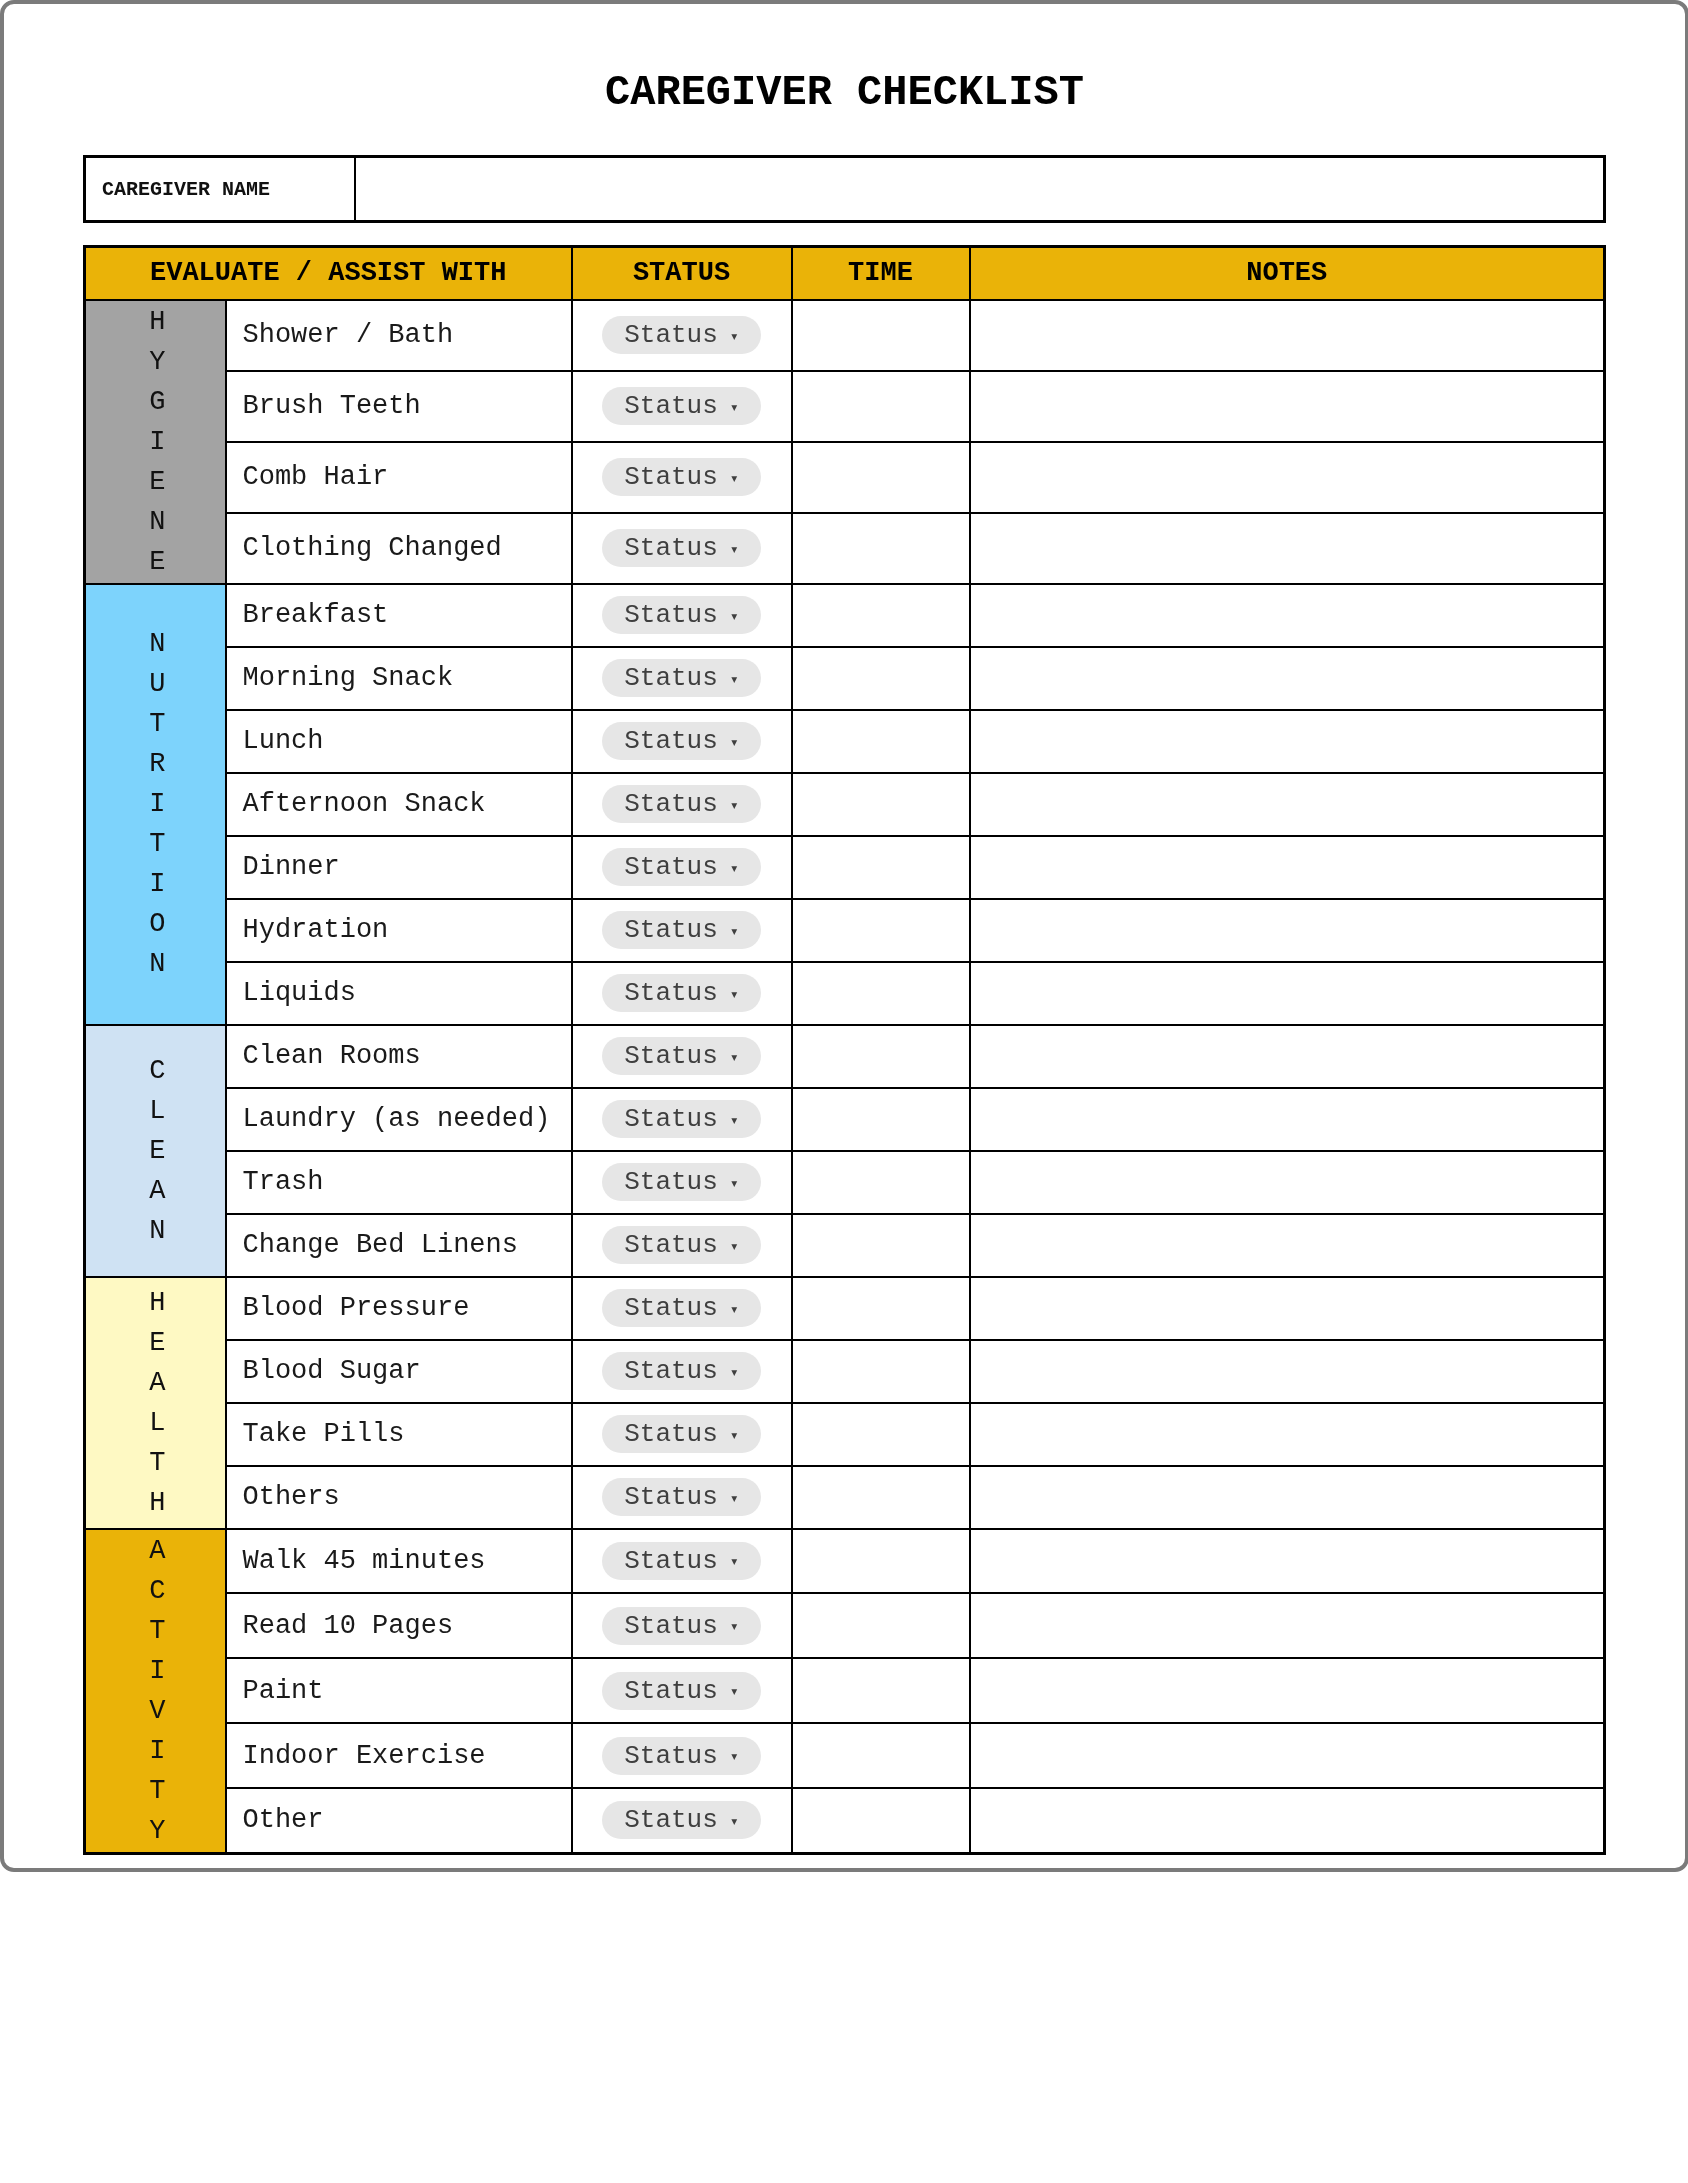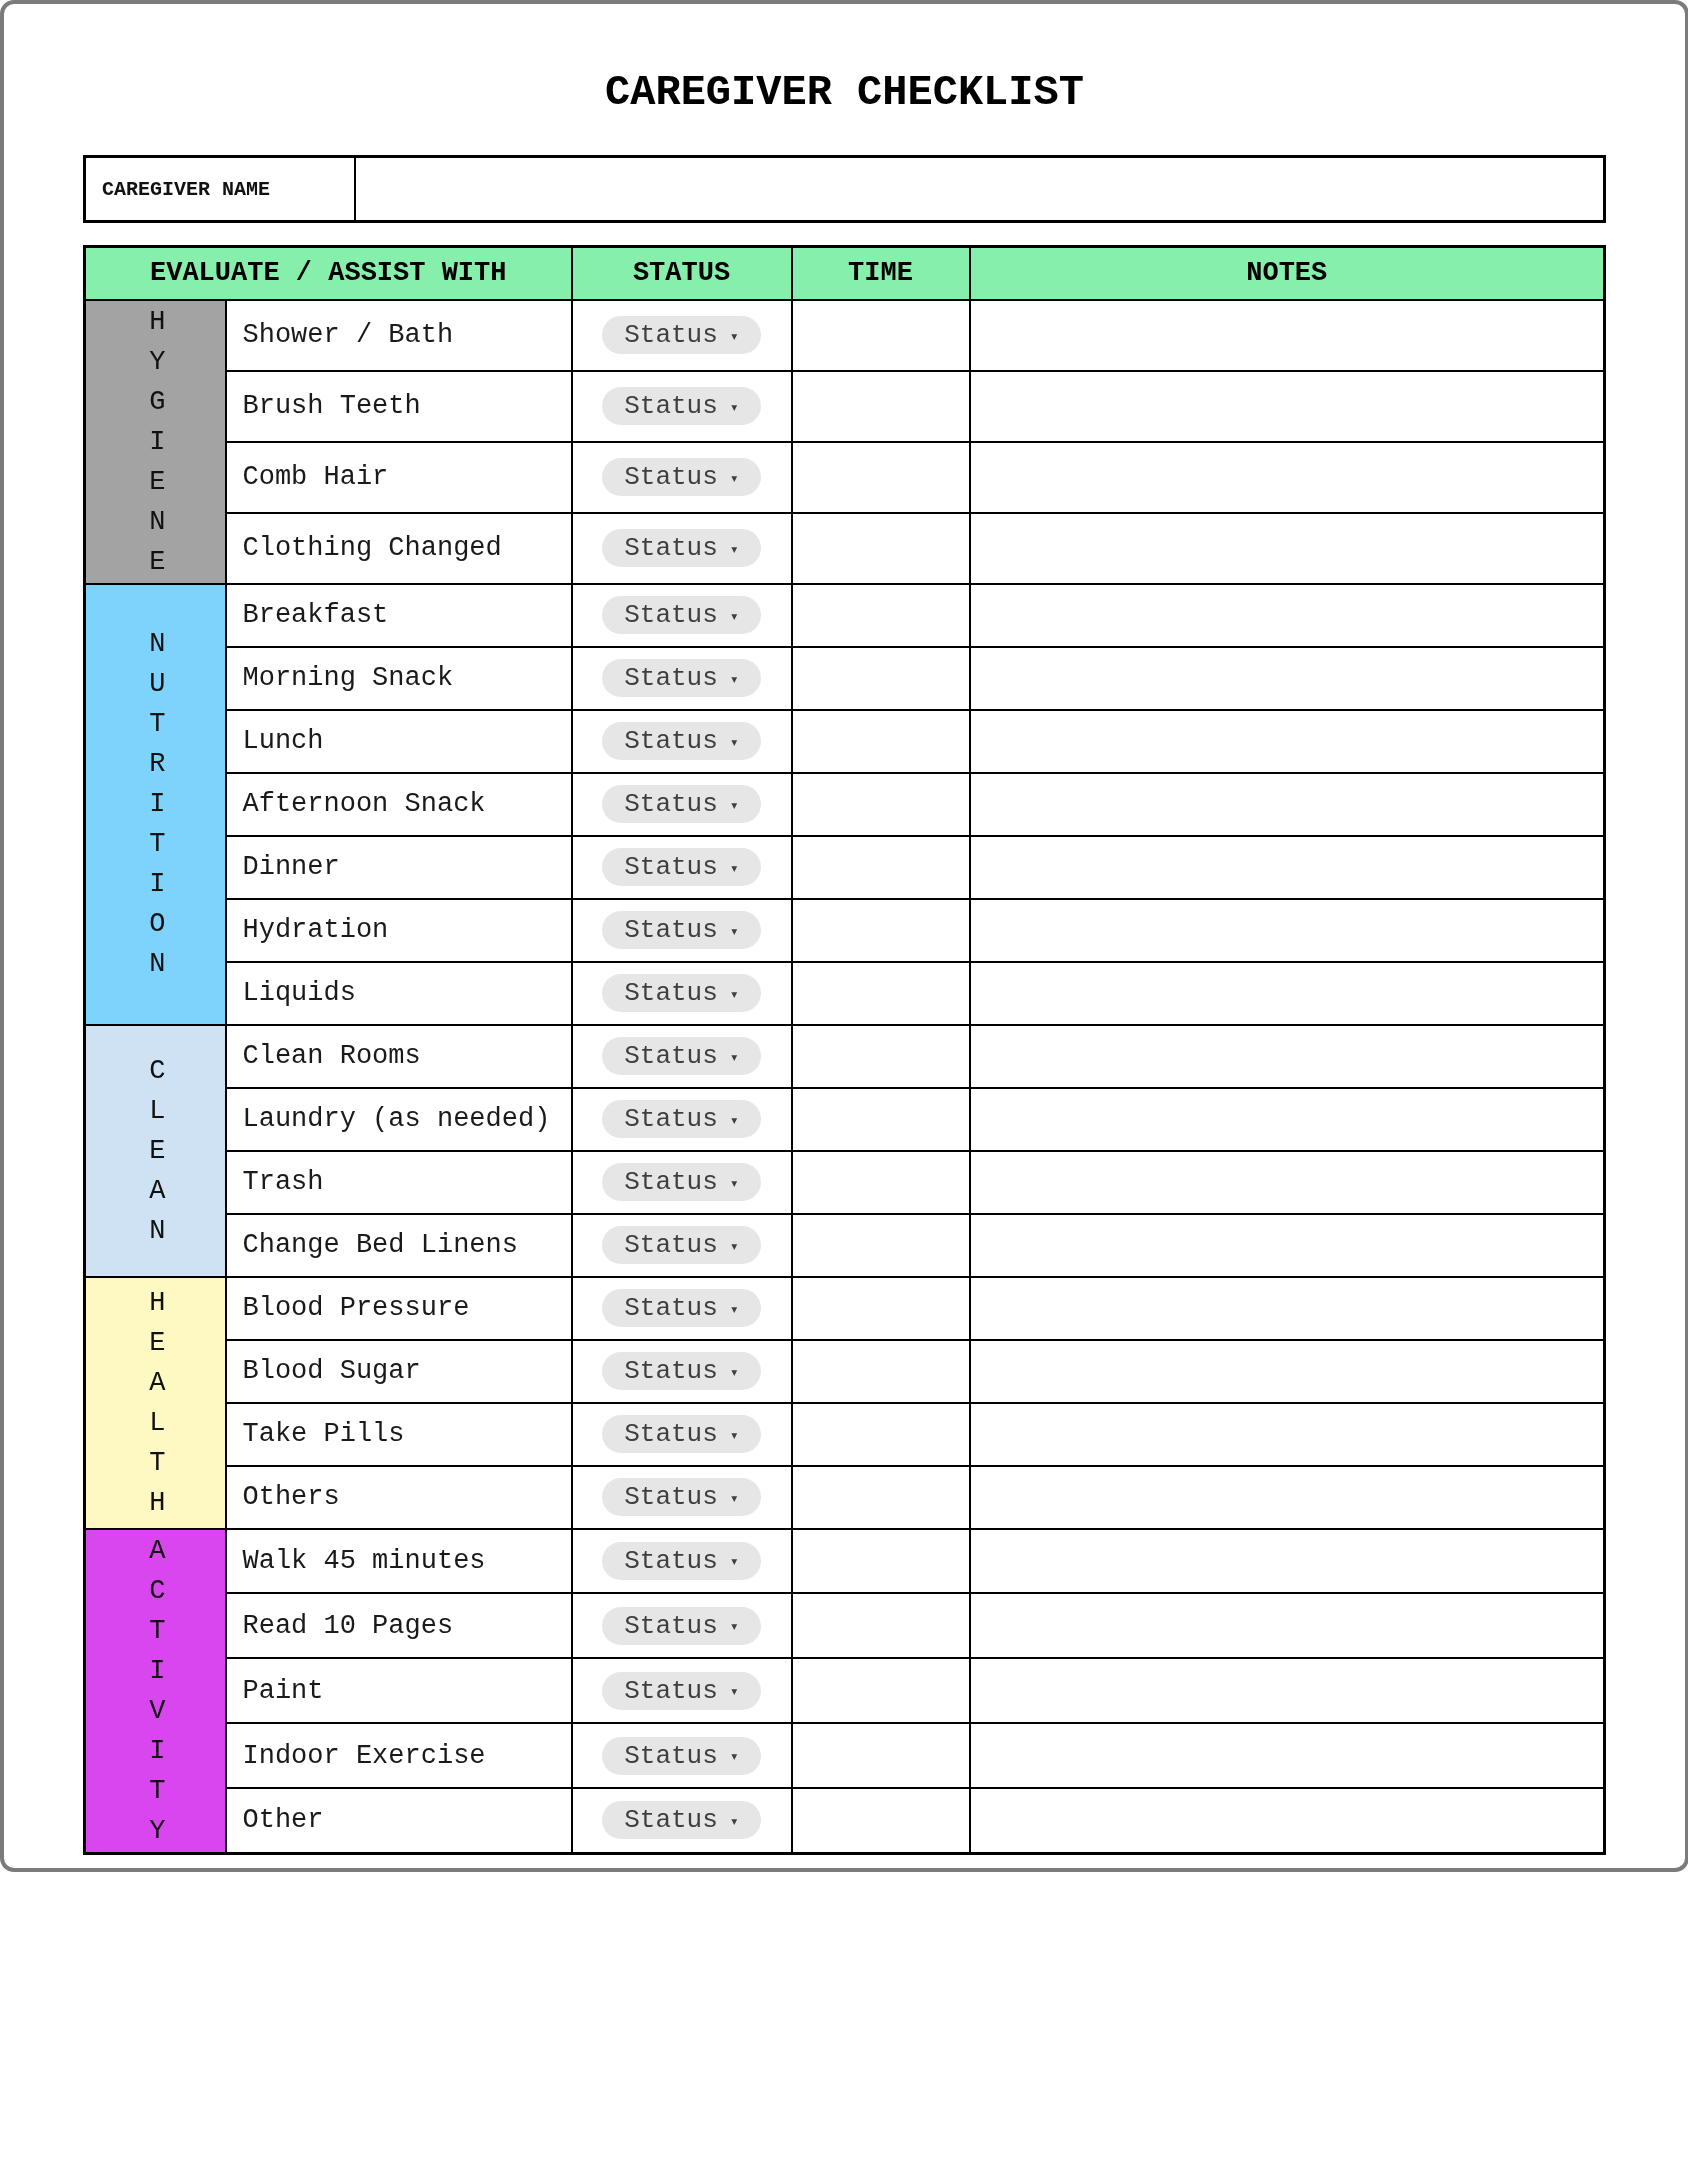--- a/index.html
+++ b/index.html
@@ -30,21 +30,21 @@
   }
   table.t td, table.t th { border:2px solid #000000; }
   .meta { margin-top:38px; }
   .meta td { height:65px; padding:0 16px; }
   .meta td.lbl { font-weight:700; font-size:20px; }
   .date { margin-top:20px; }
   .date td { height:57px; }
   .main { margin-top:22px; }
   .main thead th {
     height:53px;
-    background:#86efac;
+    background:#eab308;
     font-weight:700;
     font-size:27px;
     text-align:center;
     vertical-align:middle;
     color:#000000;
   }
   .main tbody td { height:63px; vertical-align:middle; background:#ffffff; }
   td.cat { text-align:center; }
   .cat-text {
     display:inline-block;
@@ -279,21 +279,21 @@
           <tr>
             <td class="item">Others</td>
             <td class="status"><div class="chip">
                 <span class="chip-label">Status</span>
                 <span class="chip-arrow">▾</span>
               </div></td>
             <td class="time"></td>
             <td class="notes"></td>
           </tr>
           <tr>
-            <td class="cat" rowspan="5" style="background-color: #d946ef;"><span class="cat-text">ACTIVITY</span></td>
+            <td class="cat" rowspan="5" style="background-color: #eab308;"><span class="cat-text">ACTIVITY</span></td>
             <td class="item">Walk 45 minutes</td>
             <td class="status"><div class="chip">
                 <span class="chip-label">Status</span>
                 <span class="chip-arrow">▾</span>
               </div></td>
             <td class="time"></td>
             <td class="notes"></td>
           </tr>
           <tr>
             <td class="item">Read 10 Pages</td>

